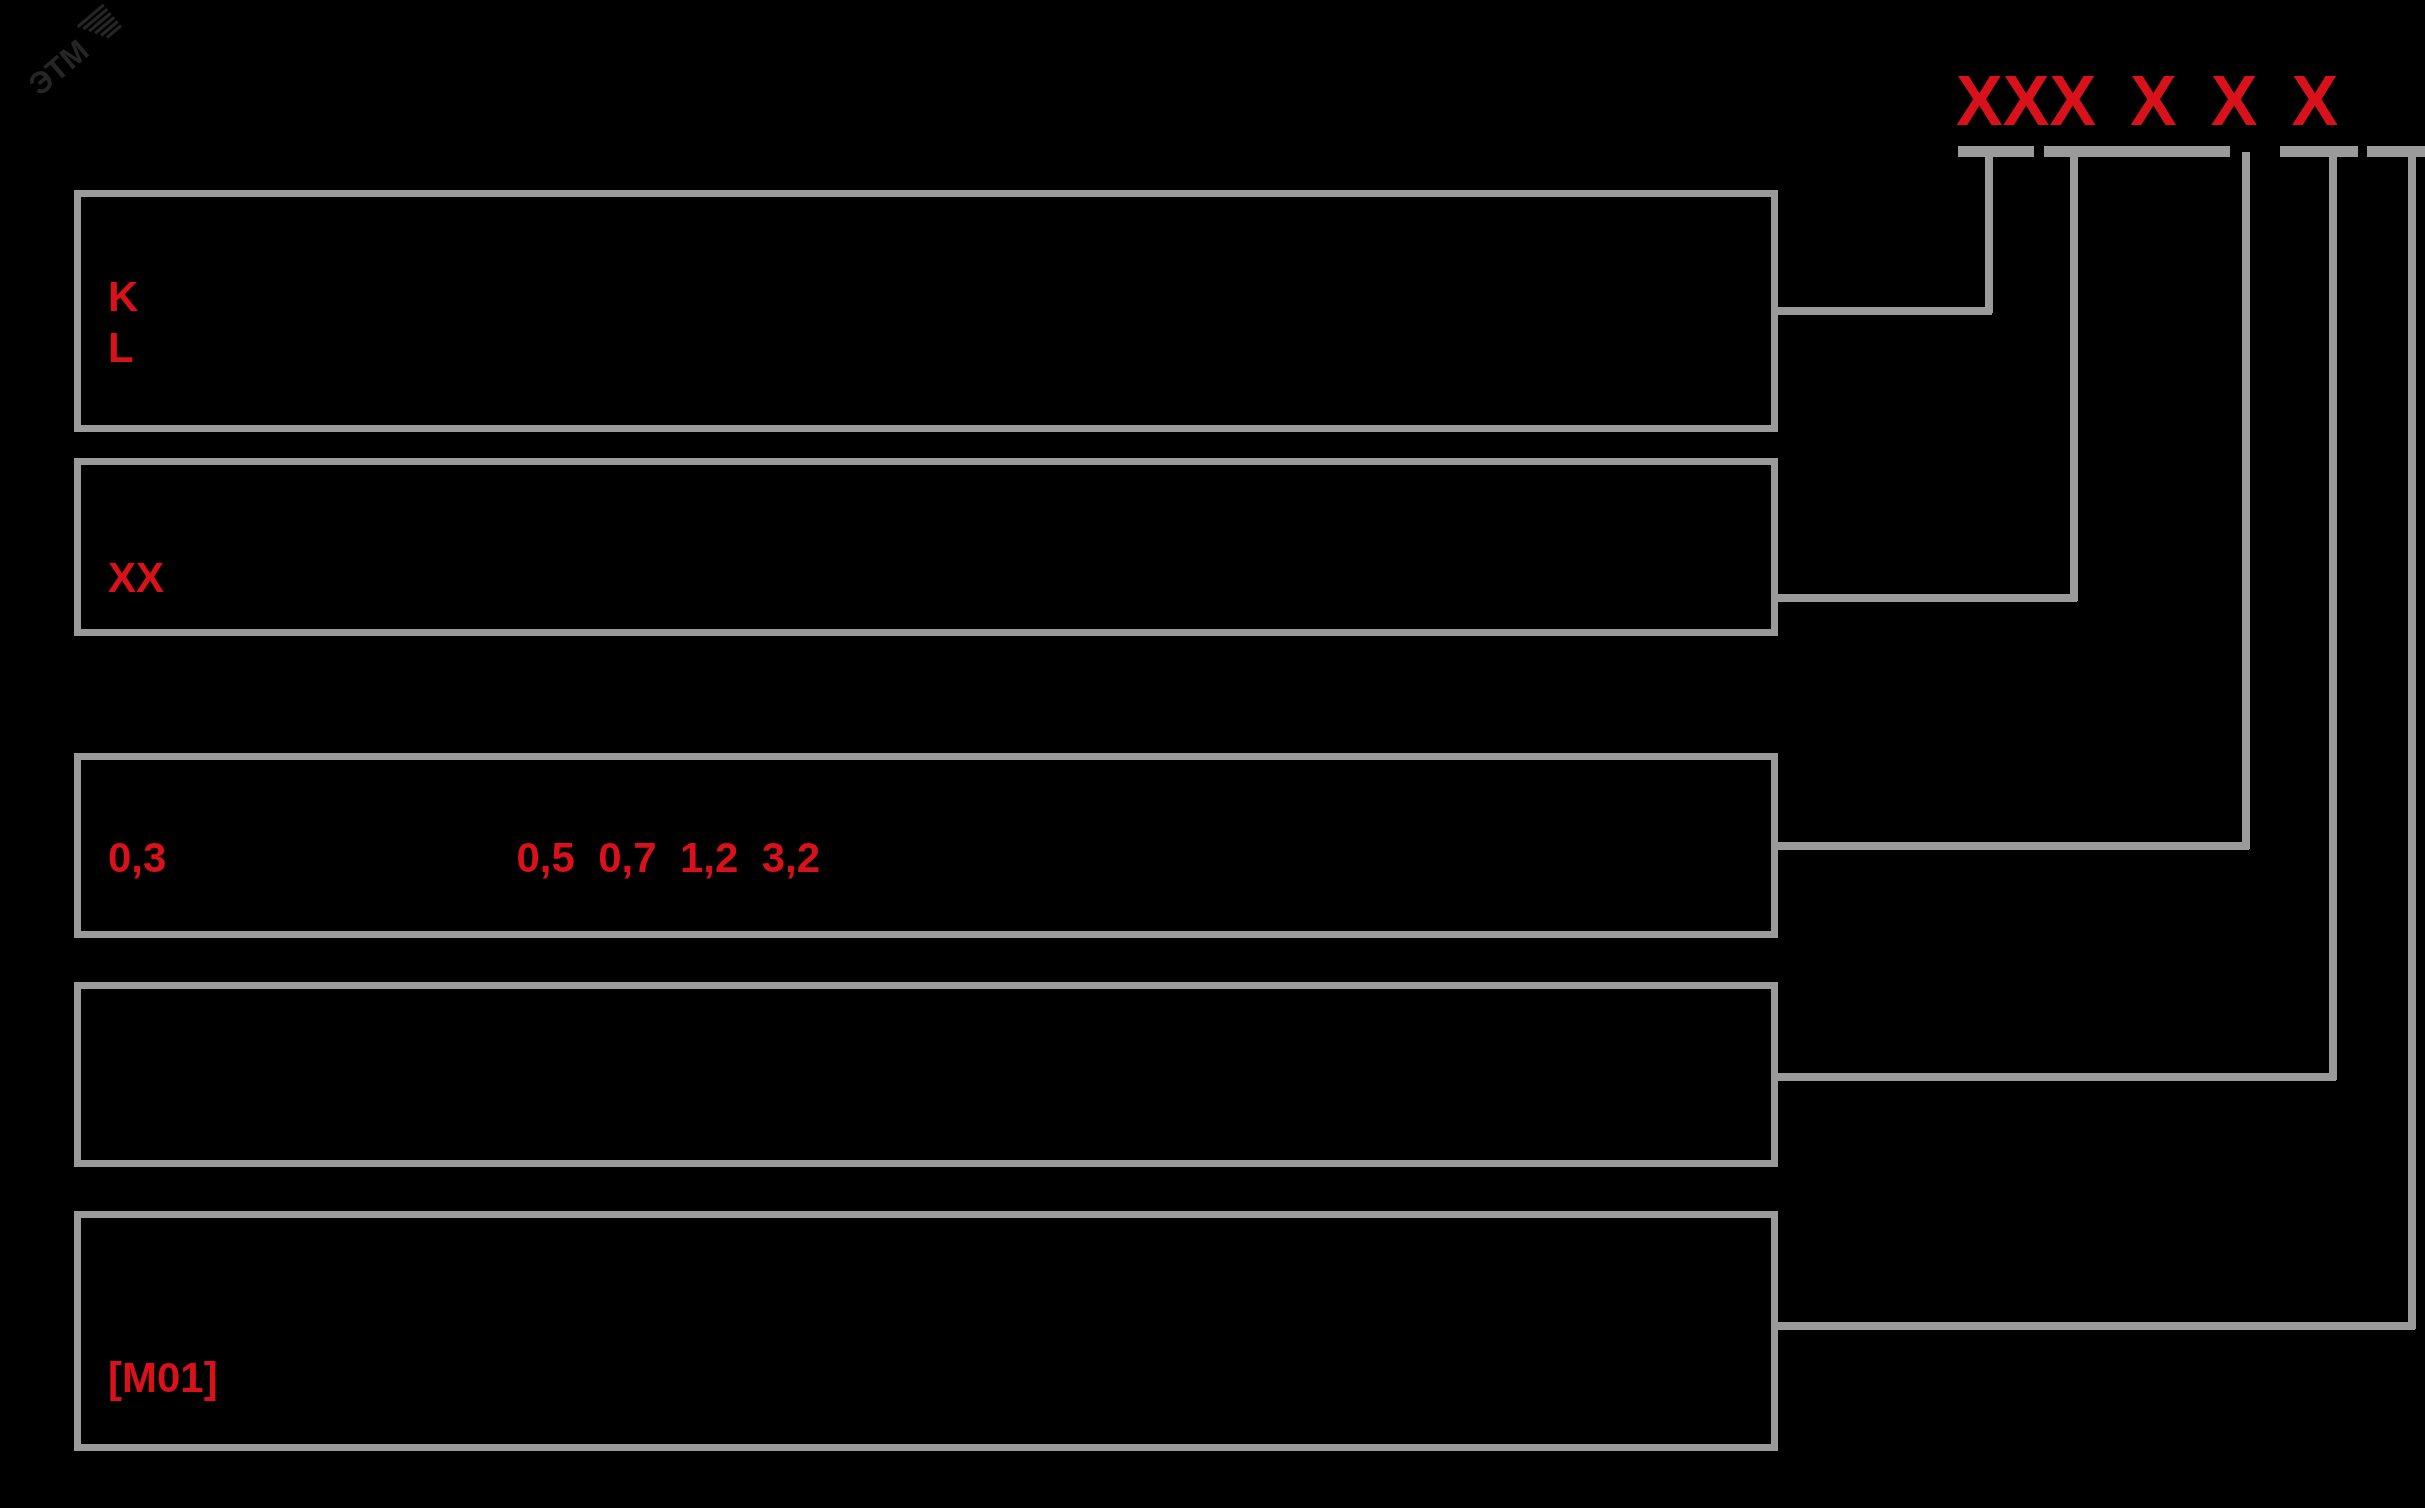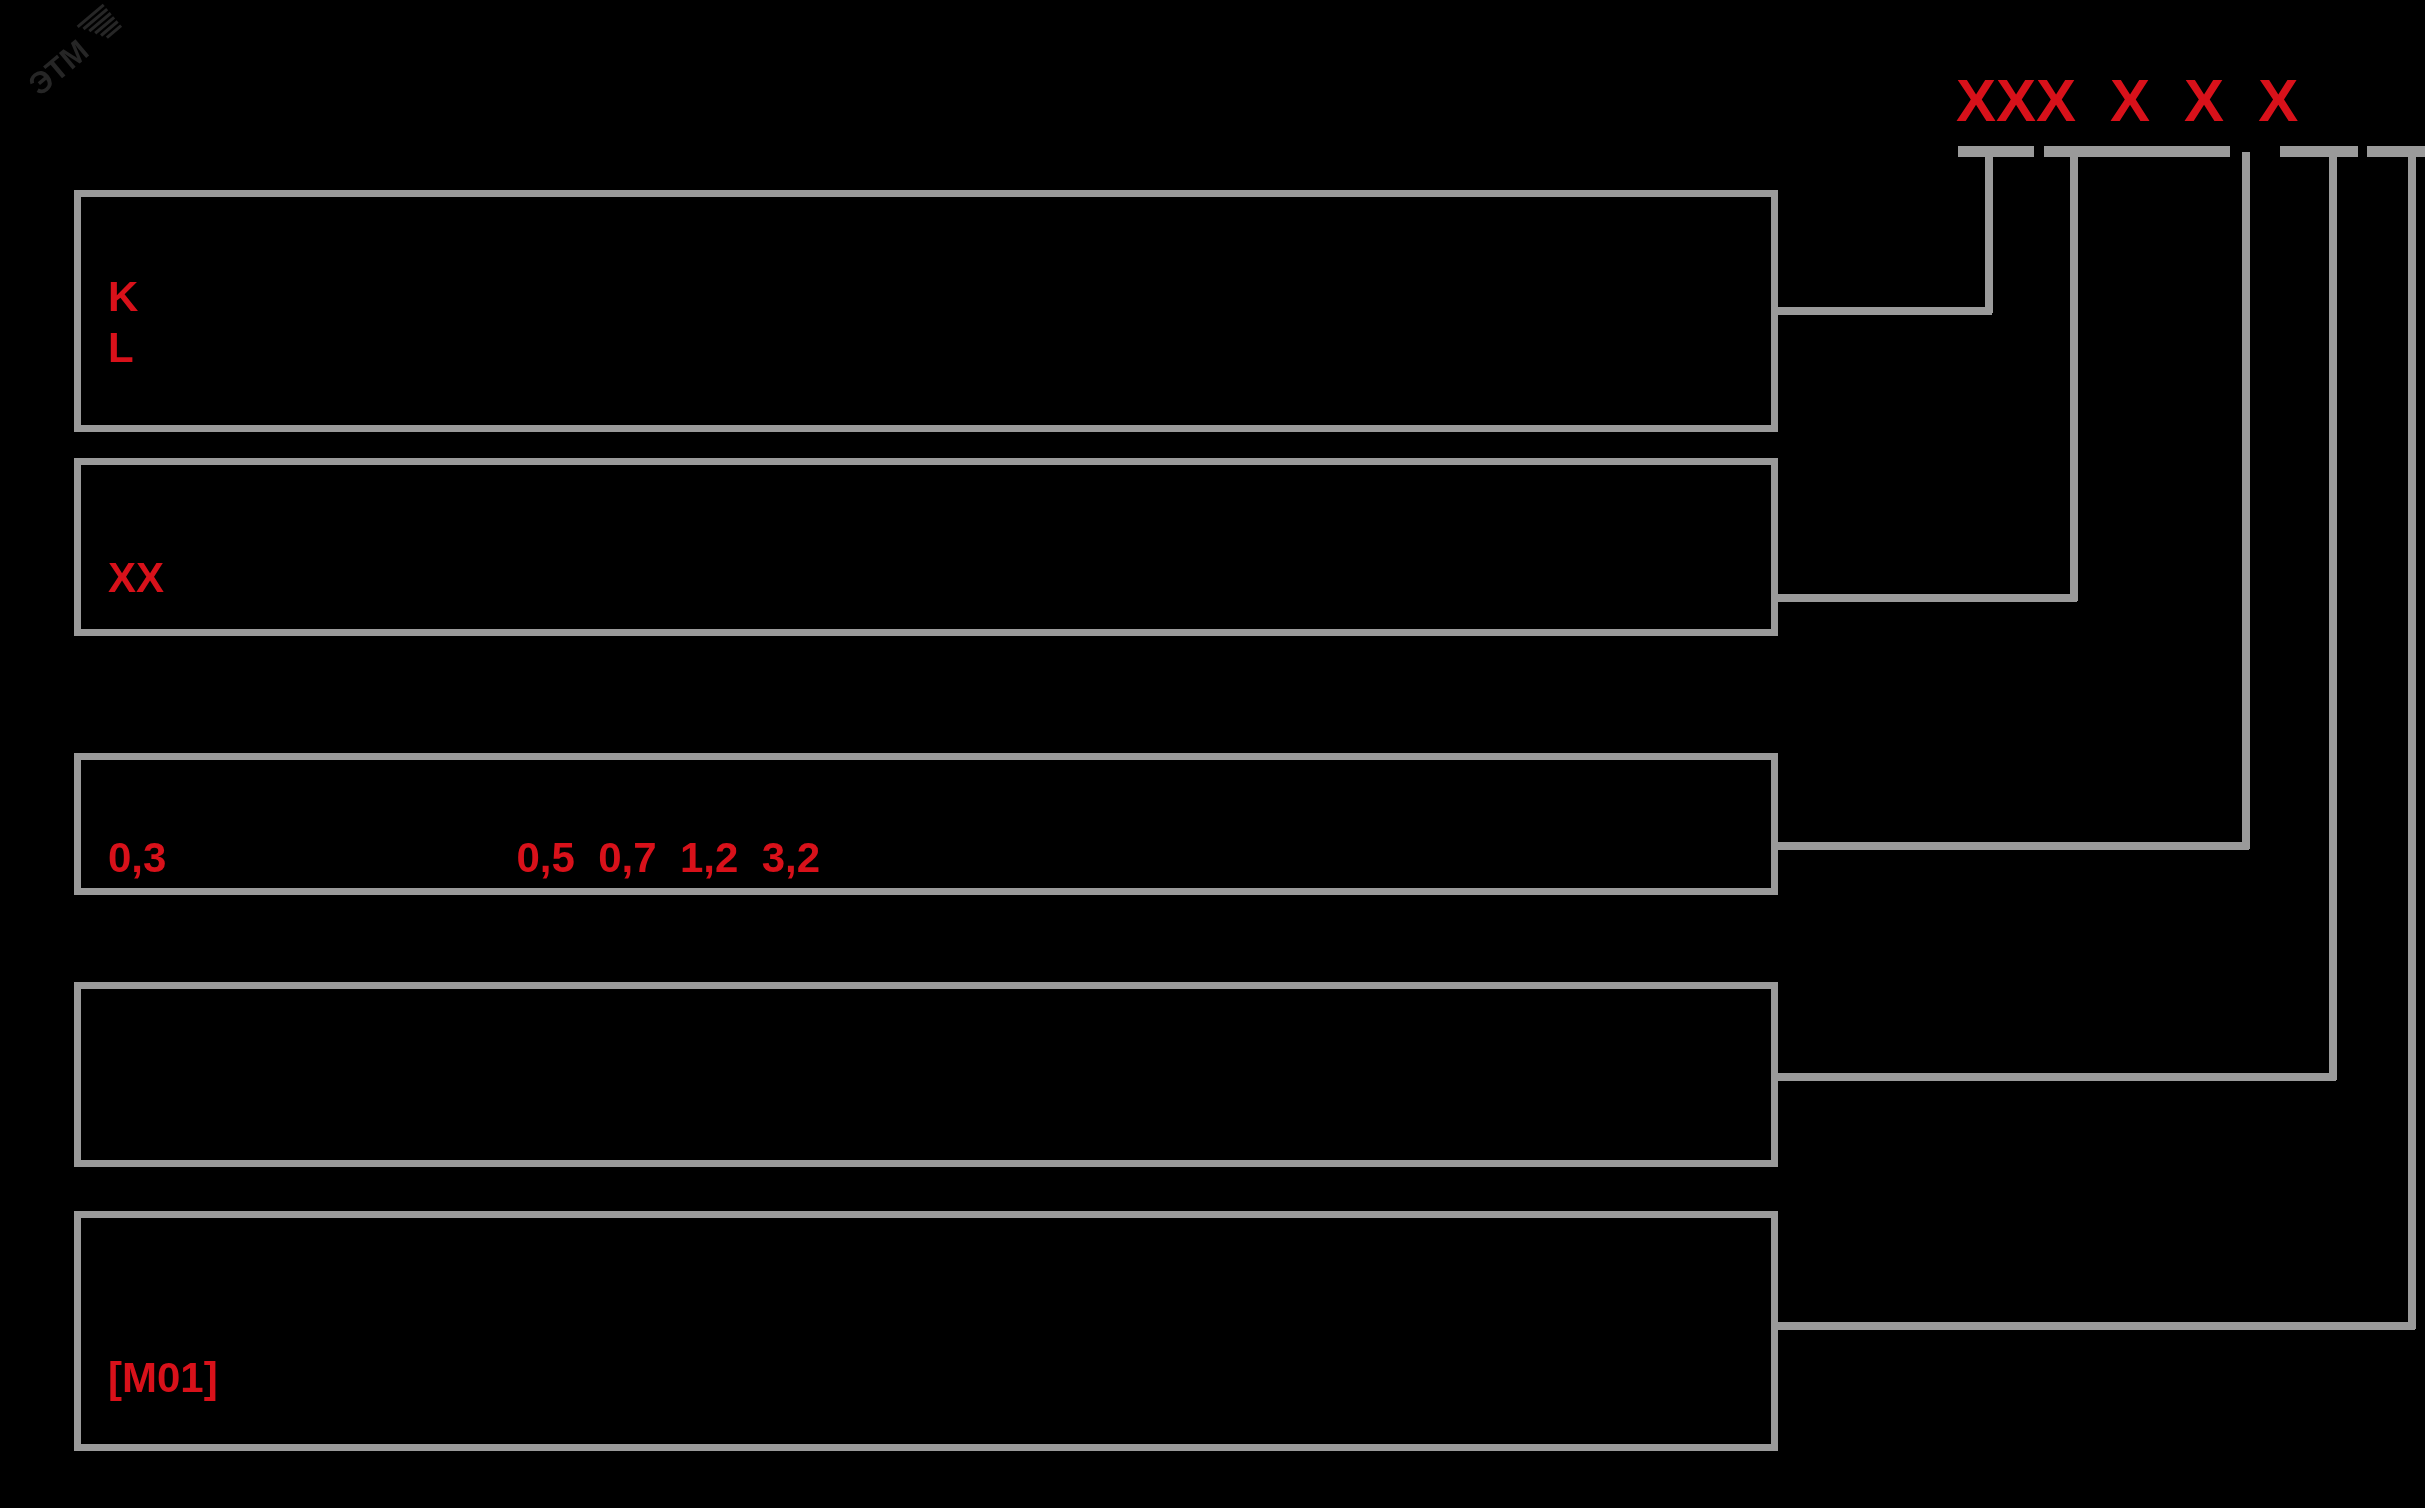--- a/index.html
+++ b/index.html
@@ -29,21 +29,21 @@
   }
 
   
   .code-row {
     position: absolute;
     left: 1956px;
     top: 62px;
     height: 85px;
     color: #d8111a;
     font-weight: bold;
-    font-size: 60px;
+    font-size: 70px;
     line-height: 78px;
     letter-spacing: 0px;
     white-space: pre;
   }
   .code-seg {
     display: inline-block;
   }
   .code-gap {
     display: inline-block;
     width: 34px;
@@ -118,21 +118,21 @@
 
   <div class="box" style="top:190px; height:242px;">
     <div class="box-text multi" style="top:74px;">K
 L</div>
   </div>
 
   <div class="box" style="top:458px; height:178px;">
     <div class="box-text" style="top:89px;">XX</div>
   </div>
 
-  <div class="box" style="top:753px; height:142px;">
+  <div class="box" style="top:753px; height:185px;">
     <div class="box-text" style="top:74px;">0,3                              0,5  0,7  1,2  3,2</div>
   </div>
 
   <div class="box" style="top:982px; height:185px;">
     <div class="box-text" style="top:74px;"></div>
   </div>
 
   <div class="box" style="top:1211px; height:240px;">
     <div class="box-text" style="top:136px;">[M01]</div>
   </div>

